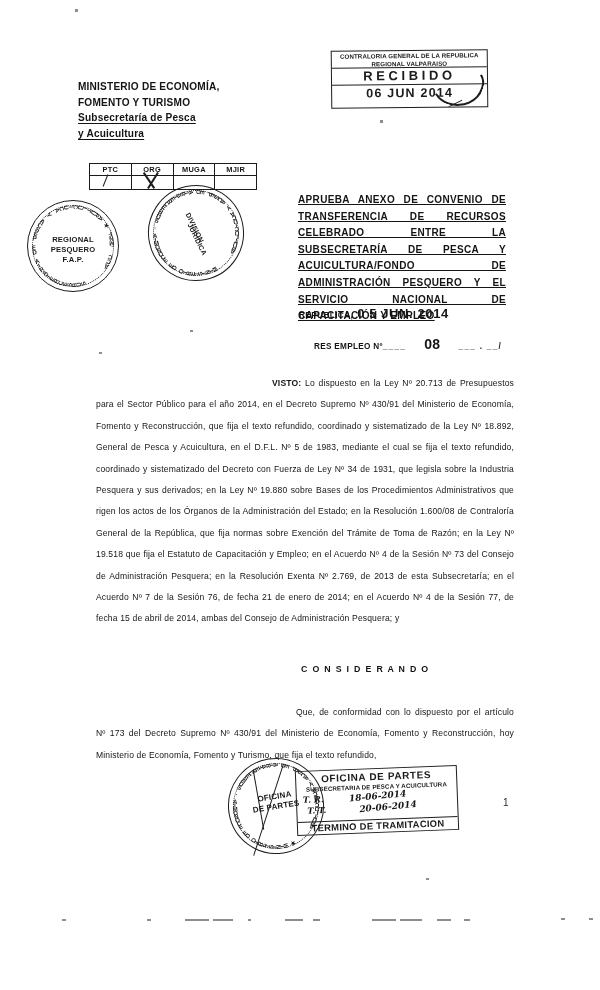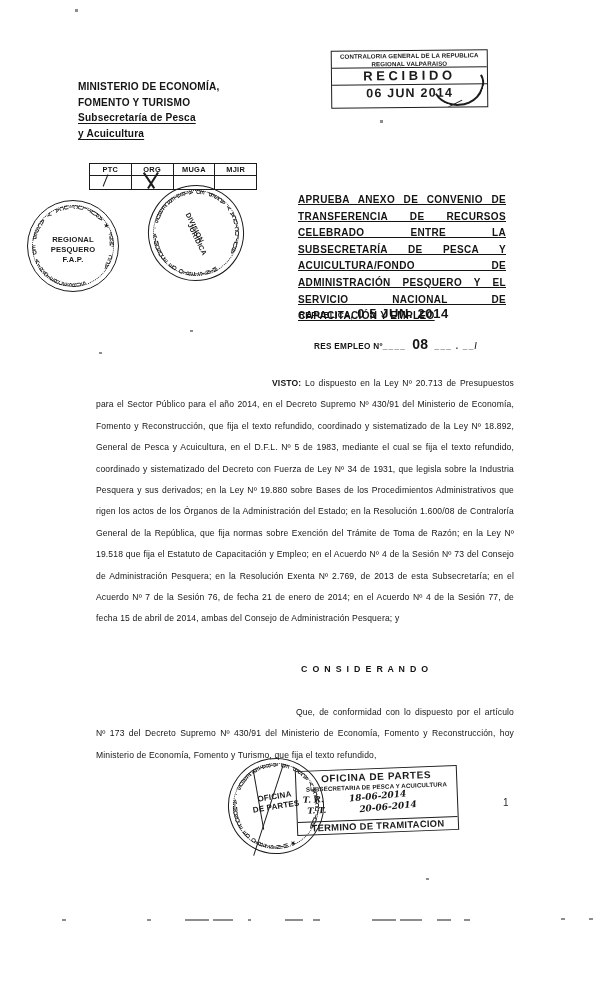--- a/index.html
+++ b/index.html
@@ -245,21 +245,21 @@
     left: 314px;
     top: 336px;
     font-size: 8.2px;
     font-weight: bold;
     letter-spacing: .3px;
     color: #151515;
   }
   #res-line .resnum {
     font-size: 14px;
     letter-spacing: .4px;
-    margin: 0 6px;
+    margin: 0 18px;
   }
   #res-line .dashes {
     letter-spacing: 1.3px;
     font-weight: bold;
   }
 
   
   #body-text {
     position: absolute;
     left: 96px;

